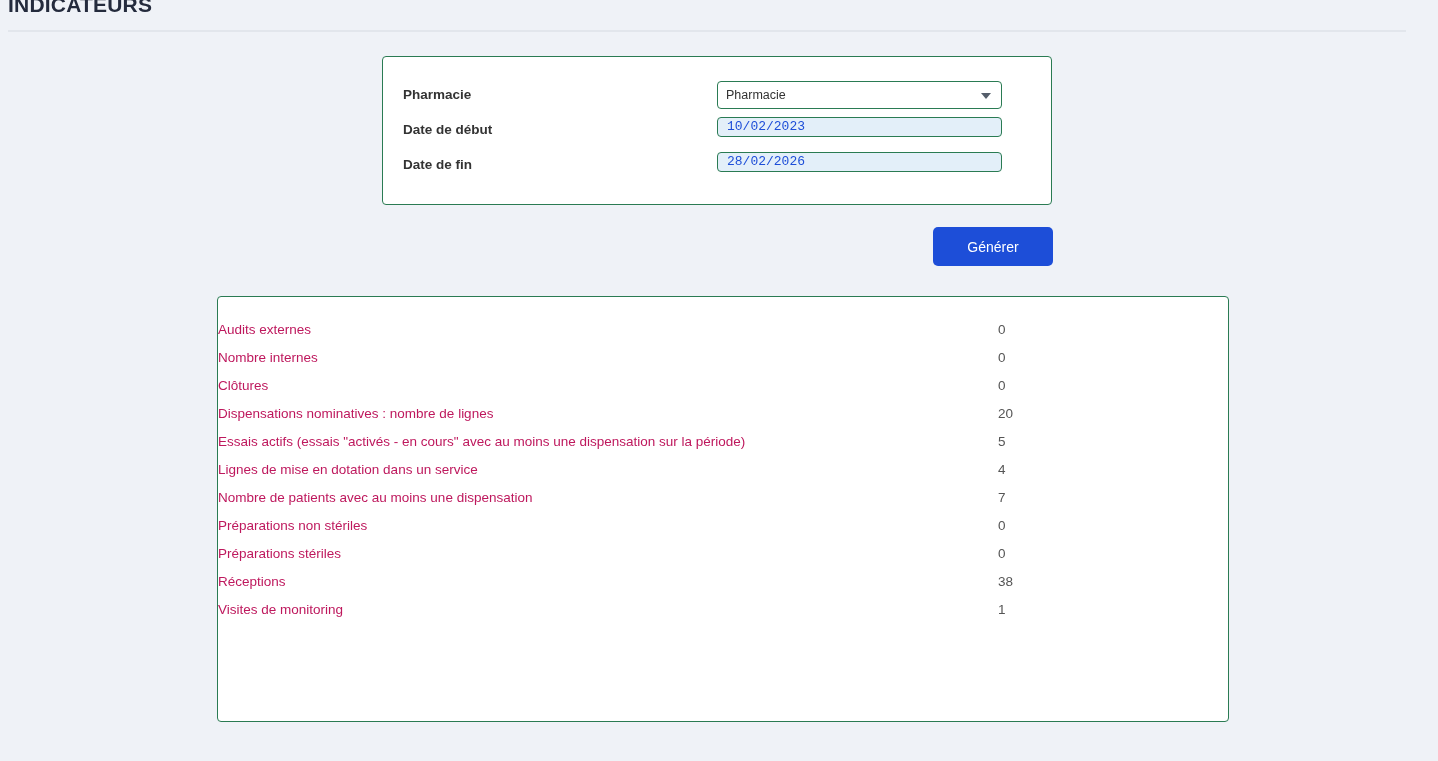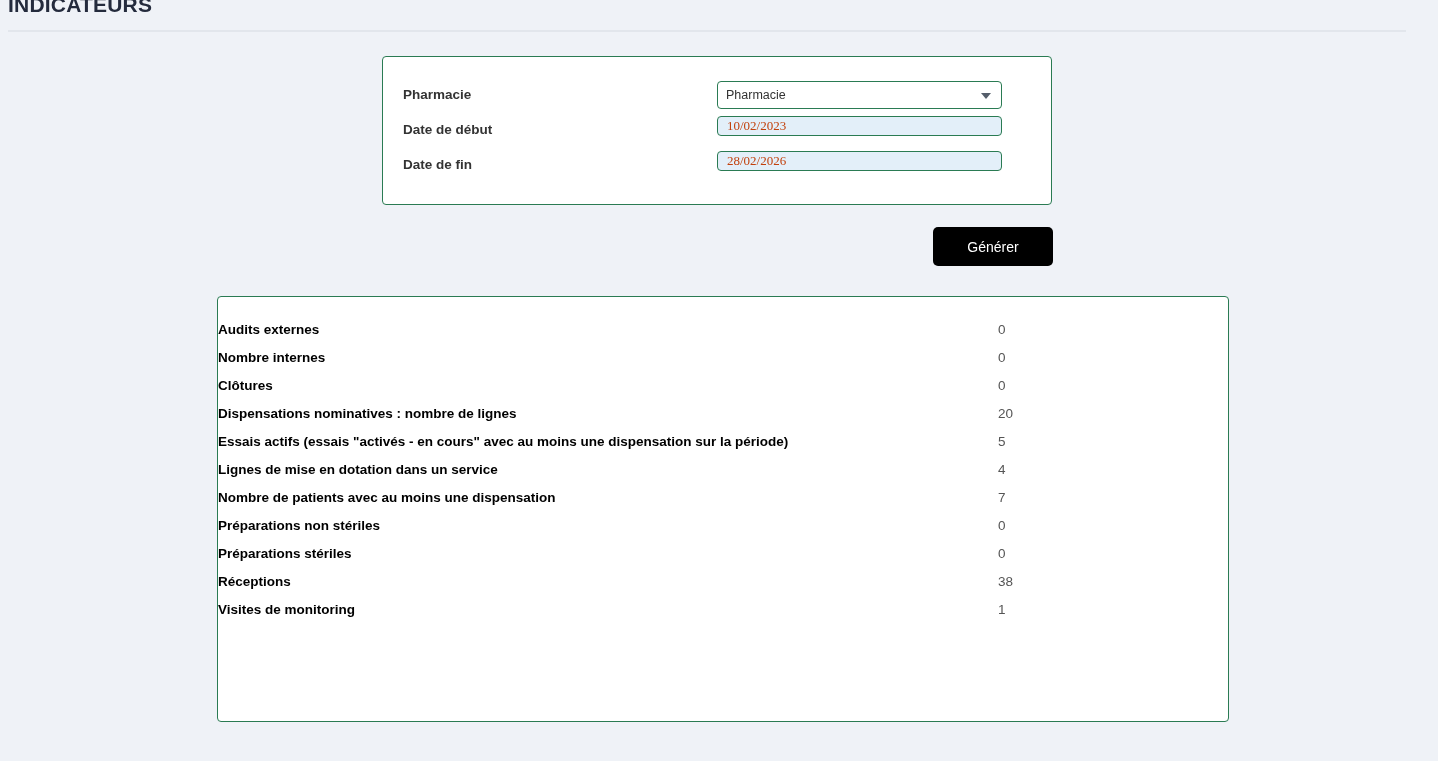--- a/index.html
+++ b/index.html
@@ -116,35 +116,35 @@
     border-left: 5px solid transparent;
     border-right: 5px solid transparent;
     border-top: 6px solid #555e6b;
   }
   .date-field {
     width: 100%;
     height: 20px;
     background: #e3eff9;
     border: 1px solid #2a7b53;
     border-radius: 4px;
-    font-family: Liberation Serif, serif;
+    font-family: Liberation Mono, monospace;
     font-size: 13px;
-    color: #c2410c;
+    color: #1d4ed8;
     padding: 0 9px;
     outline: none;
   }
 
   
   .generate-button {
     position: absolute;
     left: 933px;
     top: 227px;
     width: 120px;
     height: 39px;
-    background: #000000;
+    background: #1d4ed8;
     color: #ffffff;
     border: none;
     border-radius: 5px;
     font-family: "Liberation Sans", sans-serif;
     font-size: 14px;
     cursor: pointer;
   }
 
   
   .results-card {
@@ -166,22 +166,22 @@
     border-collapse: collapse;
   }
   .results-table td {
     padding: 0;
     height: 28px;
     vertical-align: middle;
     font-size: 13.5px;
   }
   .cell-label {
     padding-left: 22px;
-    font-weight: bold;
-    color: #000000;
+    font-weight: normal;
+    color: #be185d;
     white-space: nowrap;
   }
   .cell-value {
     width: 230px;
     padding-left: 5px;
     color: #555555;
     font-weight: normal;
   }
 </style>
 </head>

